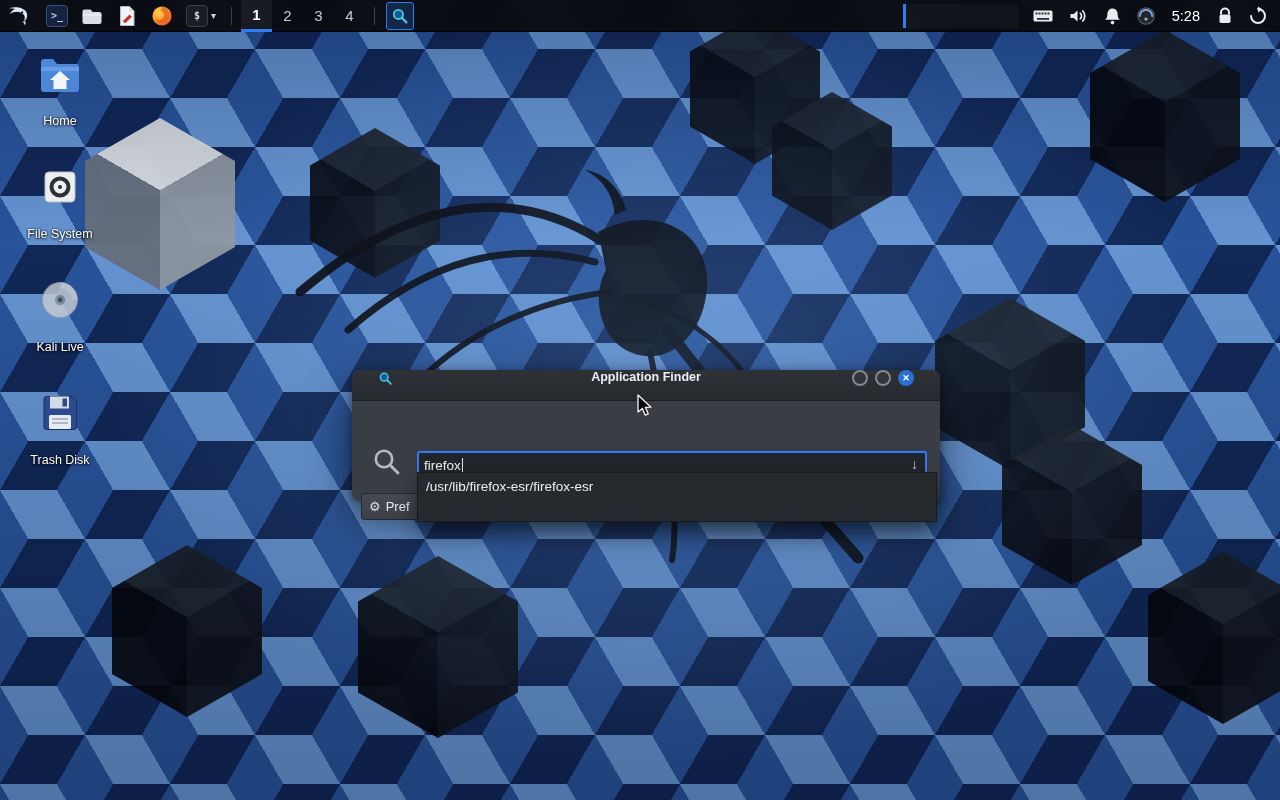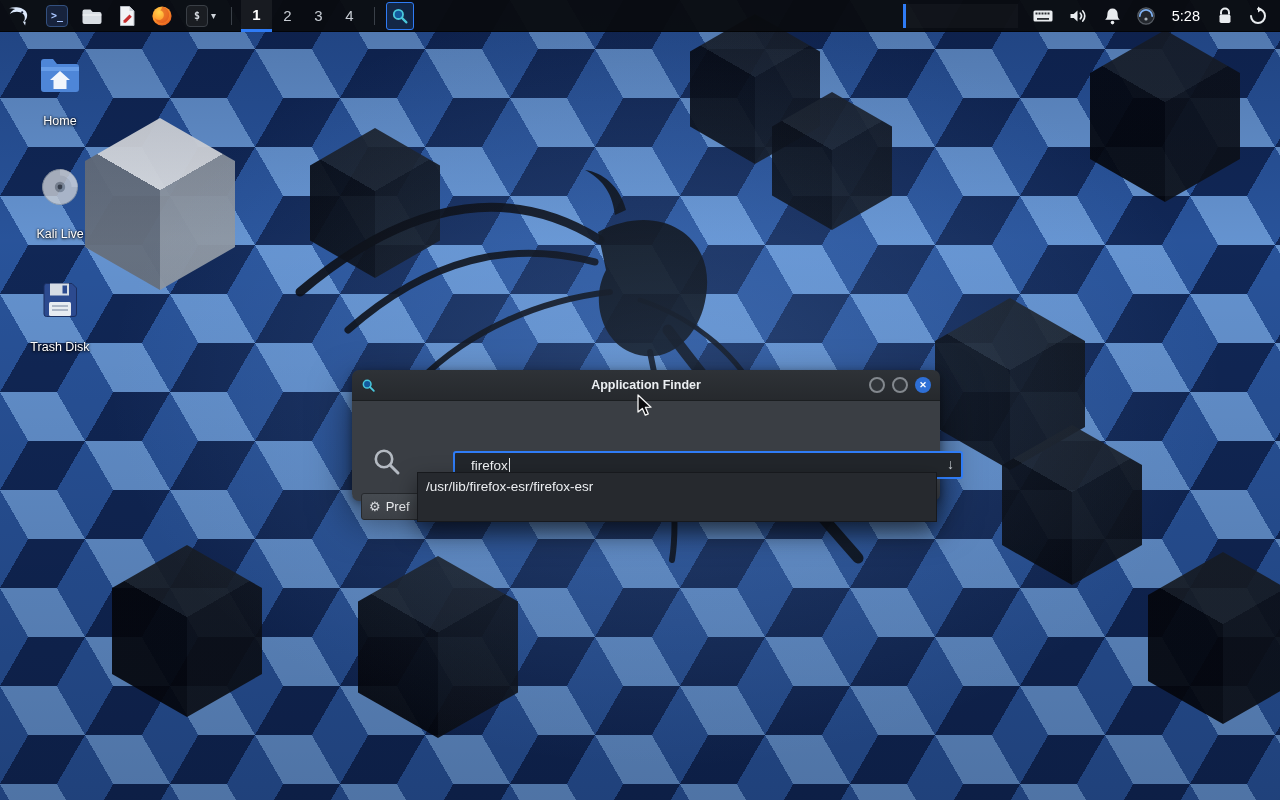--- a/index.html
+++ b/index.html
@@ -58,32 +58,32 @@
   .clock{color:#fff;font-size:14.5px;padding:0 2px;}
   
   .desk{position:absolute;left:14px;top:50px;display:flex;flex-direction:column;gap:35px;z-index:5;}
   .dicon{width:92px;display:flex;flex-direction:column;align-items:center;cursor:pointer;}
   .dicon-img{width:48px;height:48px;}
   .dicon-label{margin-top:16px;font-size:12.5px;color:#fff;text-shadow:0 1px 3px rgba(0,0,0,.95),0 0 2px rgba(0,0,0,.85);white-space:nowrap;}
   
   .finder{position:absolute;left:352px;top:370px;width:588px;height:130px;z-index:20;border-radius:7px;
     box-shadow:0 18px 40px rgba(0,0,0,.55),0 2px 8px rgba(0,0,0,.4);}
   .titlebar{height:30px;background:linear-gradient(#2e3237,#26292d);border-radius:7px 7px 0 0;
-    display:flex;align-items:center;padding:0 9px;position:relative;border-bottom:1px solid #1b1e21;cursor:default;}
+    display:flex;padding:0 26px;position:relative;border-bottom:1px solid #1b1e21;cursor:default;}
   .finder-title{position:absolute;left:0;right:0;text-align:center;font-size:12.5px;font-weight:bold;color:#eceff2;pointer-events:none;}
   .tb-left{width:16px;height:16px;z-index:1;display:flex;align-items:center;}
   .tb-btns{margin-left:auto;display:flex;gap:7px;z-index:1;}
   .wbtn{width:16px;height:16px;border-radius:50%;box-sizing:border-box;cursor:pointer;}
   .wbtn.plain{border:2px solid #83888e;background:#31353a;}
   .wbtn.close{background:#2e6fd6;color:#fff;font-size:9px;line-height:16px;text-align:center;font-weight:bold;}
   .finder-body{position:relative;height:100px;background:#3a3e44;border-radius:0 0 7px 7px;}
   .big-mag{position:absolute;left:20px;top:46px;}
   .search{position:absolute;left:65px;top:50px;width:510px;height:28px;box-sizing:border-box;
     background:#22262b;border:2px solid #2f7cf6;border-radius:3px;
-    display:flex;align-items:center;padding:0 24px 0 16px;cursor:text;z-index:2;margin-left:36px;}
+    display:flex;align-items:center;padding:0 24px 0 5px;cursor:text;z-index:2;}
   .search-text{color:#f2f4f6;font-size:13.5px;}
   .caret{width:1px;height:15px;background:#e8ebee;margin-left:1px;}
   .combo{position:absolute;right:7px;top:3px;color:#c6cbd1;font-size:14px;cursor:pointer;}
   .dropdown{position:absolute;left:65px;top:71px;width:520px;height:50px;background:#26292e;
     border:1px solid #17191d;box-sizing:border-box;box-shadow:0 10px 22px rgba(0,0,0,.5);z-index:4;}
   .result{padding:6px 8px;font-size:13.5px;color:#eceef1;cursor:pointer;}
   .prefs{position:absolute;left:9px;top:92px;height:27px;width:84px;box-sizing:border-box;
     background:linear-gradient(#464b51,#3c4046);border:1px solid #26292d;border-radius:3px;
     display:flex;align-items:center;gap:5px;padding:0 7px;color:#e8eaed;font-size:13px;z-index:3;
     overflow:hidden;white-space:nowrap;cursor:pointer;}
@@ -129,20 +129,30 @@
       <svg width="48" height="48" viewBox="0 0 48 48">
         <path d="M5 12a3 3 0 013-3h9l4 5h19a3 3 0 013 3v22a3 3 0 01-3 3H8a3 3 0 01-3-3z" fill="#4e86d8"></path>
         <path d="M5 17h38v4H5z" fill="#6ea2ec" opacity=".8"></path>
         <path d="M24 21l-10 9h3.5v9h13v-9H34z" fill="#f2f6fc"></path>
       </svg>
     </div>
     <div class="dicon-label">Home</div>
   </div>
   <div class="dicon">
     <div class="dicon-img">
+      <svg width="48" height="48" viewBox="0 0 48 48">
+        <rect x="9" y="9" width="30" height="30" rx="4" fill="#eceef1" stroke="#b9bdc3"></rect>
+        <circle cx="24" cy="24" r="8.5" fill="none" stroke="#2c2f34" stroke-width="4"></circle>
+        <circle cx="24" cy="24" r="2" fill="#2c2f34"></circle>
+      </svg>
+    </div>
+    <div class="dicon-label">File System</div>
+  </div>
+  <div class="dicon">
+    <div class="dicon-img">
       <svg width="48" height="48" viewBox="0 0 48 48" opacity="0.8">
         <circle cx="24" cy="24" r="17.5" fill="#c9ced5" stroke="#9aa1a9"></circle>
         <path d="M24 6.5a17.5 17.5 0 0117.5 17.5h-6A11.5 11.5 0 0024 12.5z" fill="#dde1e6" opacity=".8"></path>
         <circle cx="24" cy="24" r="5.2" fill="#8d949c"></circle>
         <circle cx="24" cy="24" r="2.4" fill="#41464c"></circle>
       </svg>
     </div>
     <div class="dicon-label">Kali Live</div>
   </div>
   <div class="dicon">

